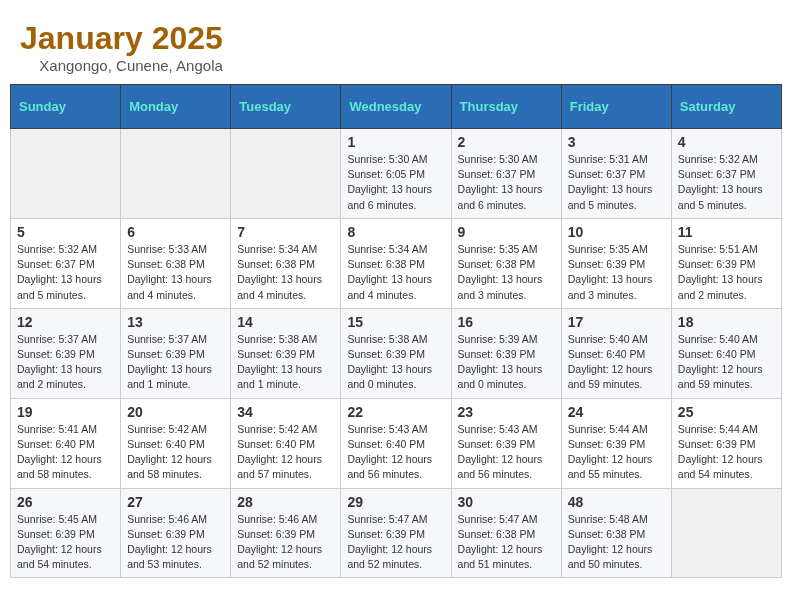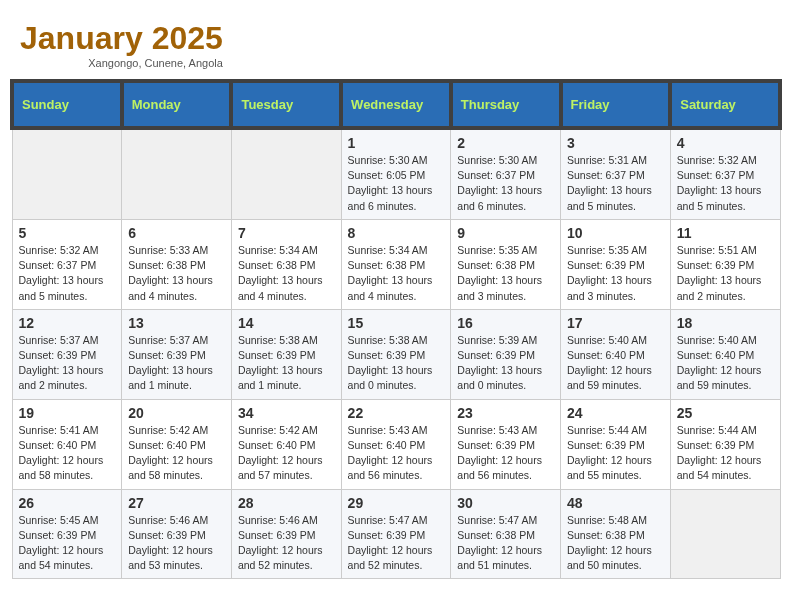--- a/index.html
+++ b/index.html
@@ -36,36 +36,36 @@
     }
     .title-block {
       text-align: right;
     }
     .month-title {
       font-size: 32px;
       font-weight: bold;
       color: #a16207;
     }
     .location {
-      font-size: 11px;
+      font-size: 15px;
       color: #555;
     }
     table {
       width: 100%;
       border-collapse: collapse;
       margin-top: 5px;
     }
     thead th {
       background-color: #2a6db5;
-      color: #bef264;
+      color: #5eead4;
       text-align: left;
       padding: 14px 8px;
       font-size: 13px;
       font-weight: bold;
-      border: 4px solid #404040;
+      border: 1px solid #404040;
     }
     tbody td {
       vertical-align: top;
       border: 1px solid #ccc;
       padding: 5px 6px;
       width: 14.28%;
       min-height: 80px;
       background: #fff;
     }
     tbody tr:nth-child(odd) td {

